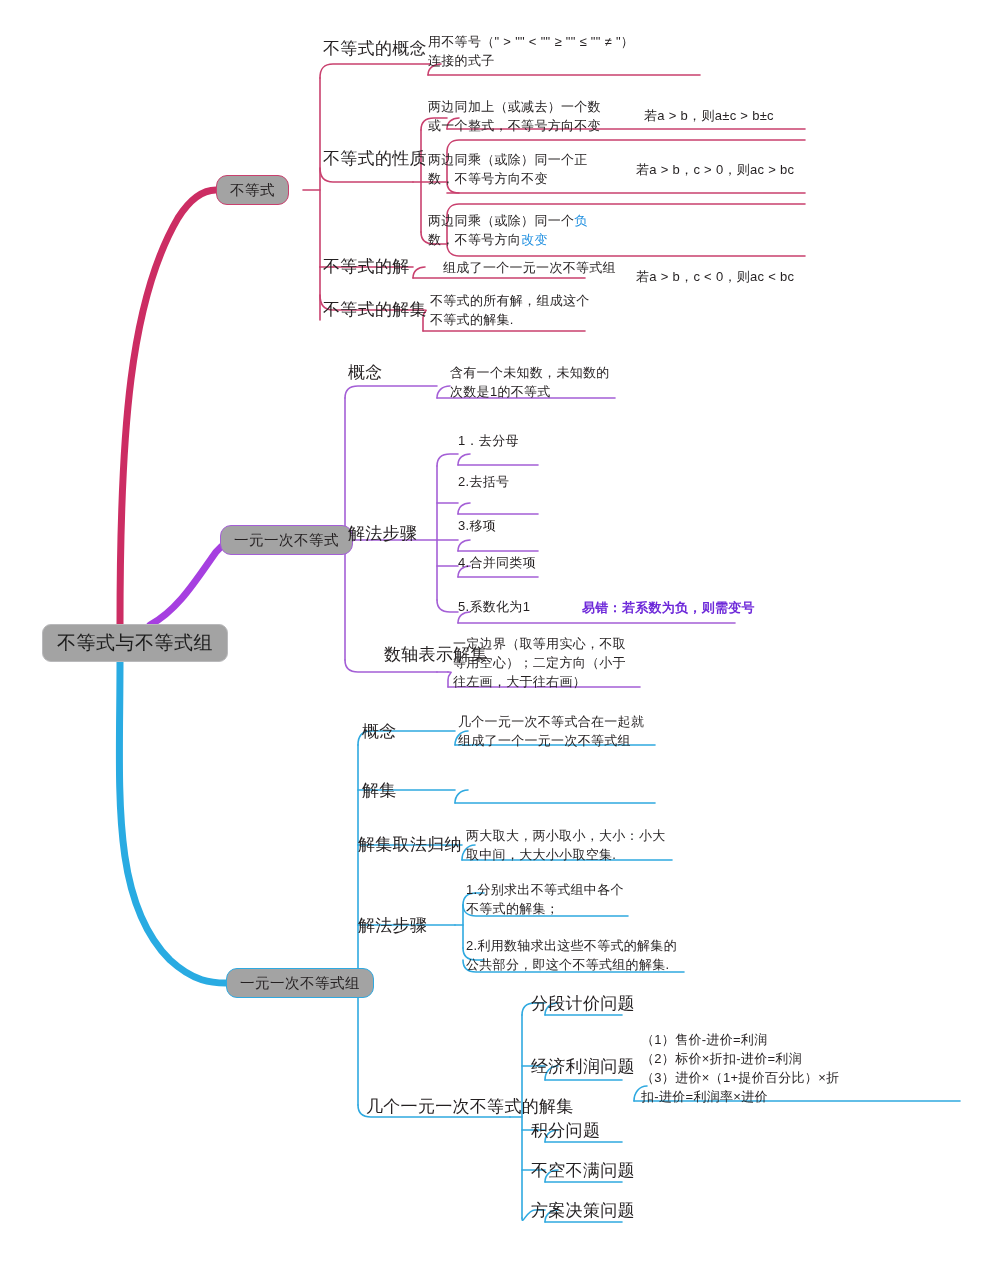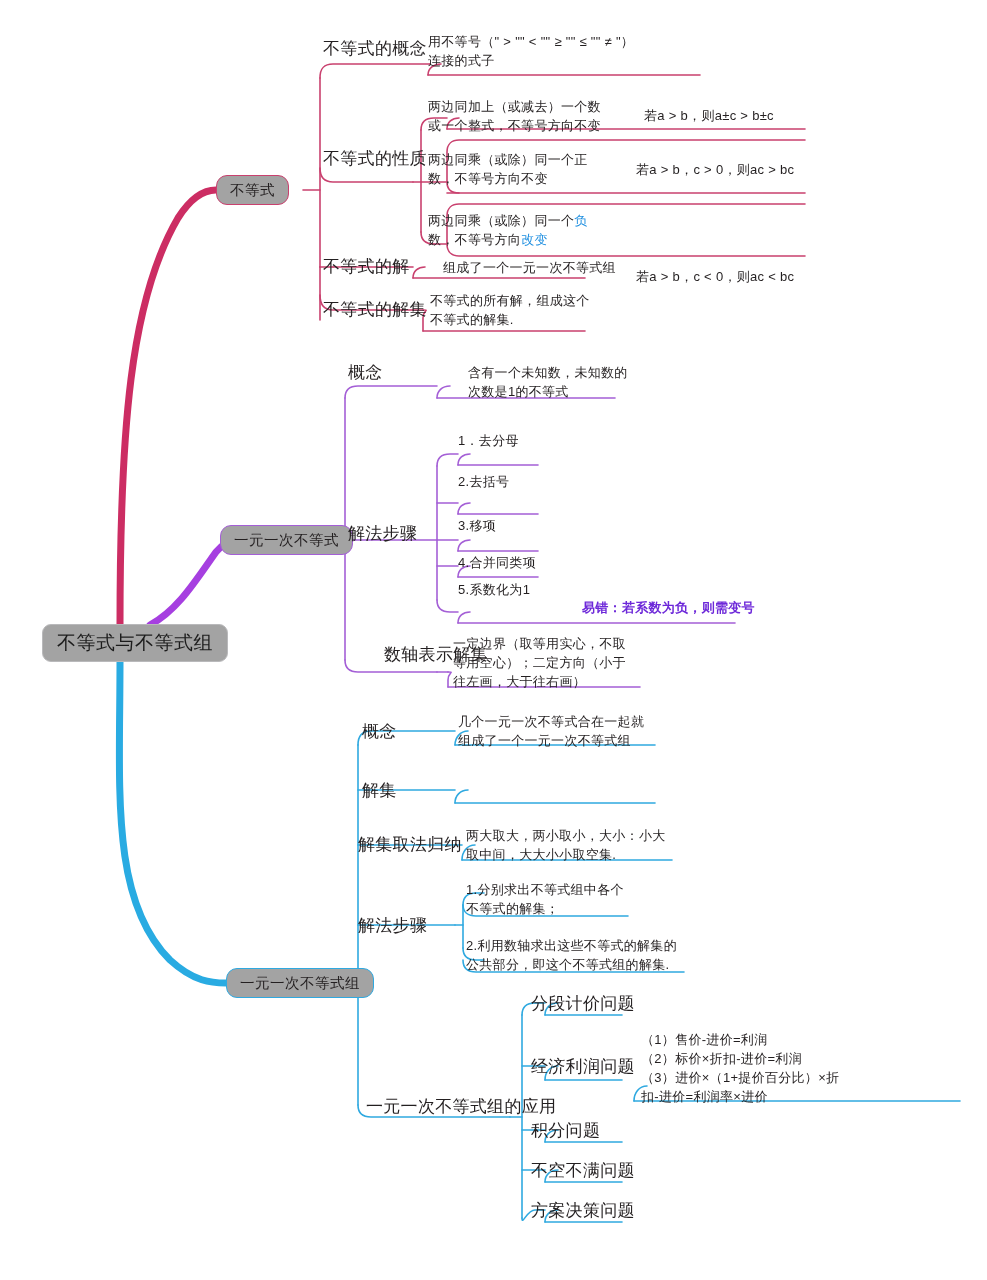--- a/index.html
+++ b/index.html
@@ -249,30 +249,30 @@
 
   <div class="lbl" style="left:323px;top:301px;">不等式的解集</div>
   <div class="leaf" style="left:430px;top:291px;width:230px;">不等式的所有解，组成这个
 不等式的解集.</div>
 
   <div class="node lv1 purple" style="left:220px;top:525px;">
     <span>一元一次不等式</span>
   </div>
 
   <div class="lbl" style="left:348px;top:364px;">概念</div>
-  <div class="leaf" style="left:450px;top:363px;width:215px;margin-left:18px;">含有一个未知数，未知数的
+  <div class="leaf" style="left:450px;top:363px;width:215px;">含有一个未知数，未知数的
 次数是1的不等式</div>
 
   <div class="lbl" style="left:348px;top:525px;">解法步骤</div>
 
   <div class="leaf" style="left:458px;top:431px;">1．去分母</div>
   <div class="leaf" style="left:458px;top:472px;">2.去括号</div>
   <div class="leaf" style="left:458px;top:516px;">3.移项</div>
   <div class="leaf" style="left:458px;top:553px;">4.合并同类项</div>
-  <div class="leaf" style="left:458px;top:580px;">5.系数化为1</div>
+  <div class="leaf" style="left:458px;top:597px;">5.系数化为1</div>
   <div class="leaf warn" style="left:582px;top:598px;">易错：若系数为负，则需变号</div>
 
   <div class="lbl" style="left:344px;top:646px;padding-left:40px;">数轴表示解集</div>
   <div class="leaf" style="left:453px;top:634px;width:215px;">一定边界（取等用实心，不取
 等用空心）；二定方向（小于
 往左画，大于往右画）</div>
 
   <div class="node lv1 blue" style="left:226px;top:968px;">
     <span>一元一次不等式组</span>
   </div>
@@ -286,21 +286,21 @@
   <div class="lbl" style="left:358px;top:836px;">解集取法归纳</div>
   <div class="leaf" style="left:466px;top:826px;width:226px;">两大取大，两小取小，大小：小大
 取中间，大大小小取空集.</div>
 
   <div class="lbl" style="left:358px;top:917px;">解法步骤</div>
   <div class="leaf" style="left:466px;top:880px;width:230px;">1.分别求出不等式组中各个
 不等式的解集；</div>
   <div class="leaf" style="left:466px;top:936px;width:250px;">2.利用数轴求出这些不等式的解集的
 公共部分，即这个不等式组的解集.</div>
 
-  <div class="lbl" style="left:366px;top:1098px;">一元一次不等式组的应用</div>
+  <div class="lbl" style="left:366px;top:1098px;">几个一元一次不等式的解集</div>
 
   <div class="lbl" style="left:531px;top:995px;">分段计价问题</div>
 
   <div class="lbl" style="left:531px;top:1058px;">经济利润问题</div>
   <div class="leaf" style="left:641px;top:1030px;width:320px;">（1）售价-进价=利润
 （2）标价×折扣-进价=利润
 （3）进价×（1+提价百分比）×折
 扣-进价=利润率×进价</div>
 
   <div class="lbl" style="left:531px;top:1122px;">积分问题</div>

